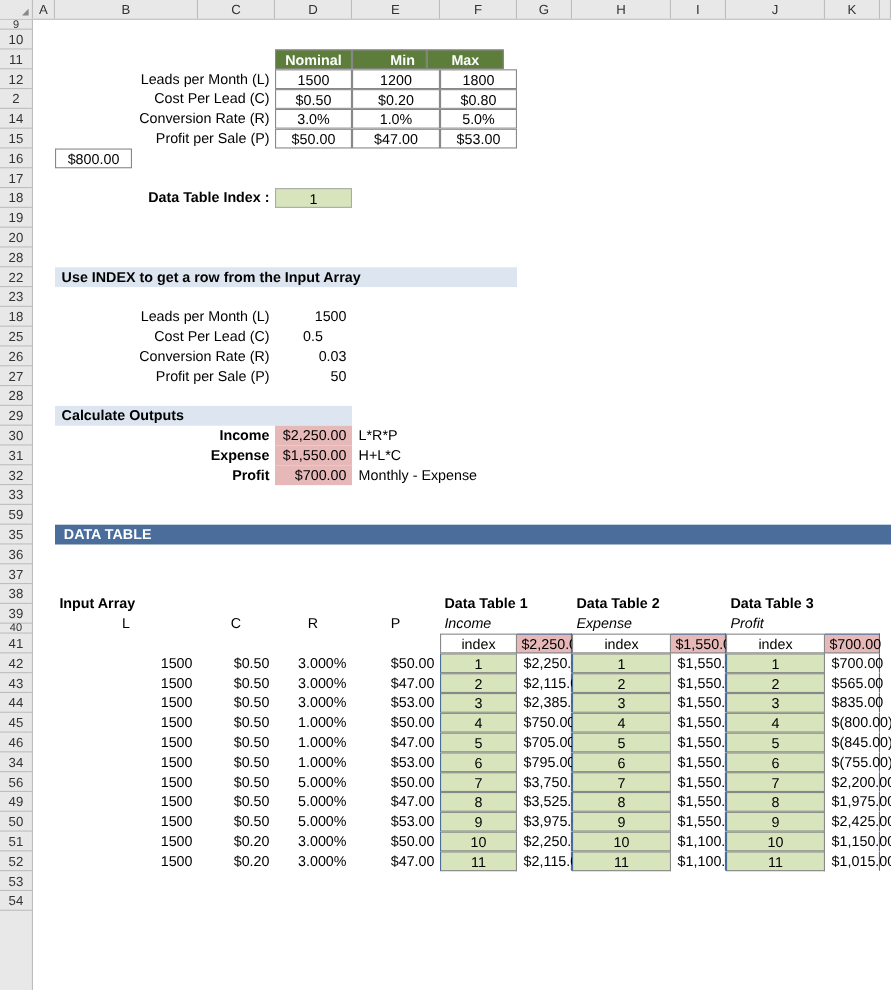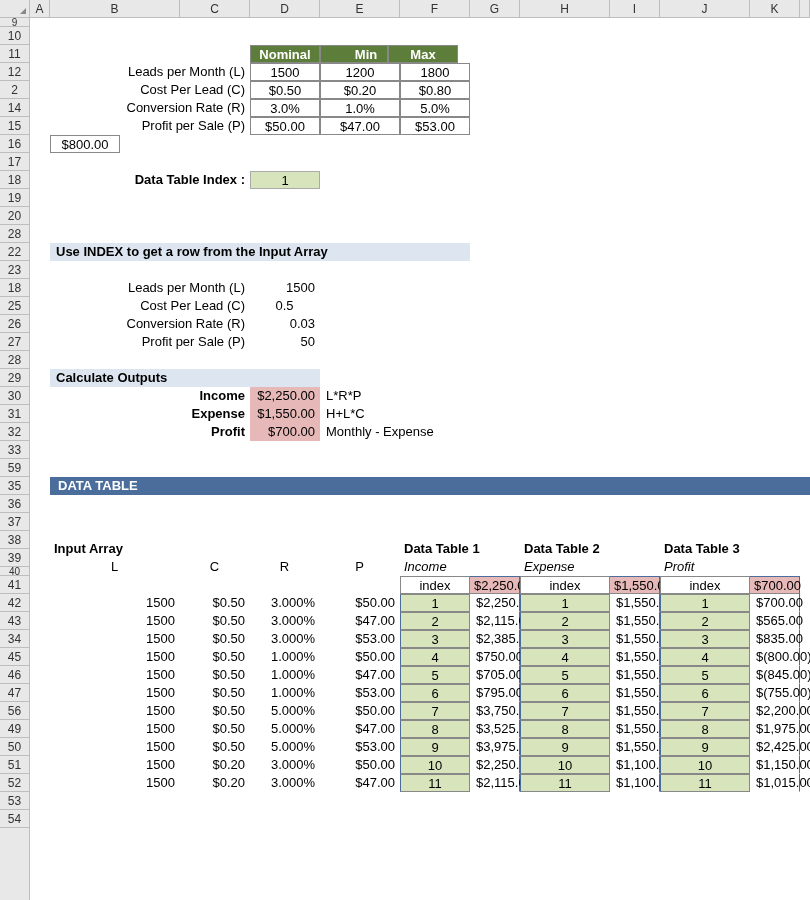--- a/index.html
+++ b/index.html
@@ -186,24 +186,24 @@
       <div class="rh">59</div>
       <div class="rh">35</div>
       <div class="rh">36</div>
       <div class="rh">37</div>
       <div class="rh">38</div>
       <div class="rh">39</div>
       <div class="rh short">40</div>
       <div class="rh">41</div>
       <div class="rh">42</div>
       <div class="rh">43</div>
-      <div class="rh">34</div>
+      <div class="rh">44</div>
       <div class="rh">45</div>
       <div class="rh">46</div>
-      <div class="rh">47</div>
+      <div class="rh">34</div>
       <div class="rh">56</div>
       <div class="rh">49</div>
       <div class="rh">50</div>
       <div class="rh">51</div>
       <div class="rh">52</div>
       <div class="rh">53</div>
       <div class="rh">54</div>
     </div>
   <div class="grid">
       <div class="row short">

